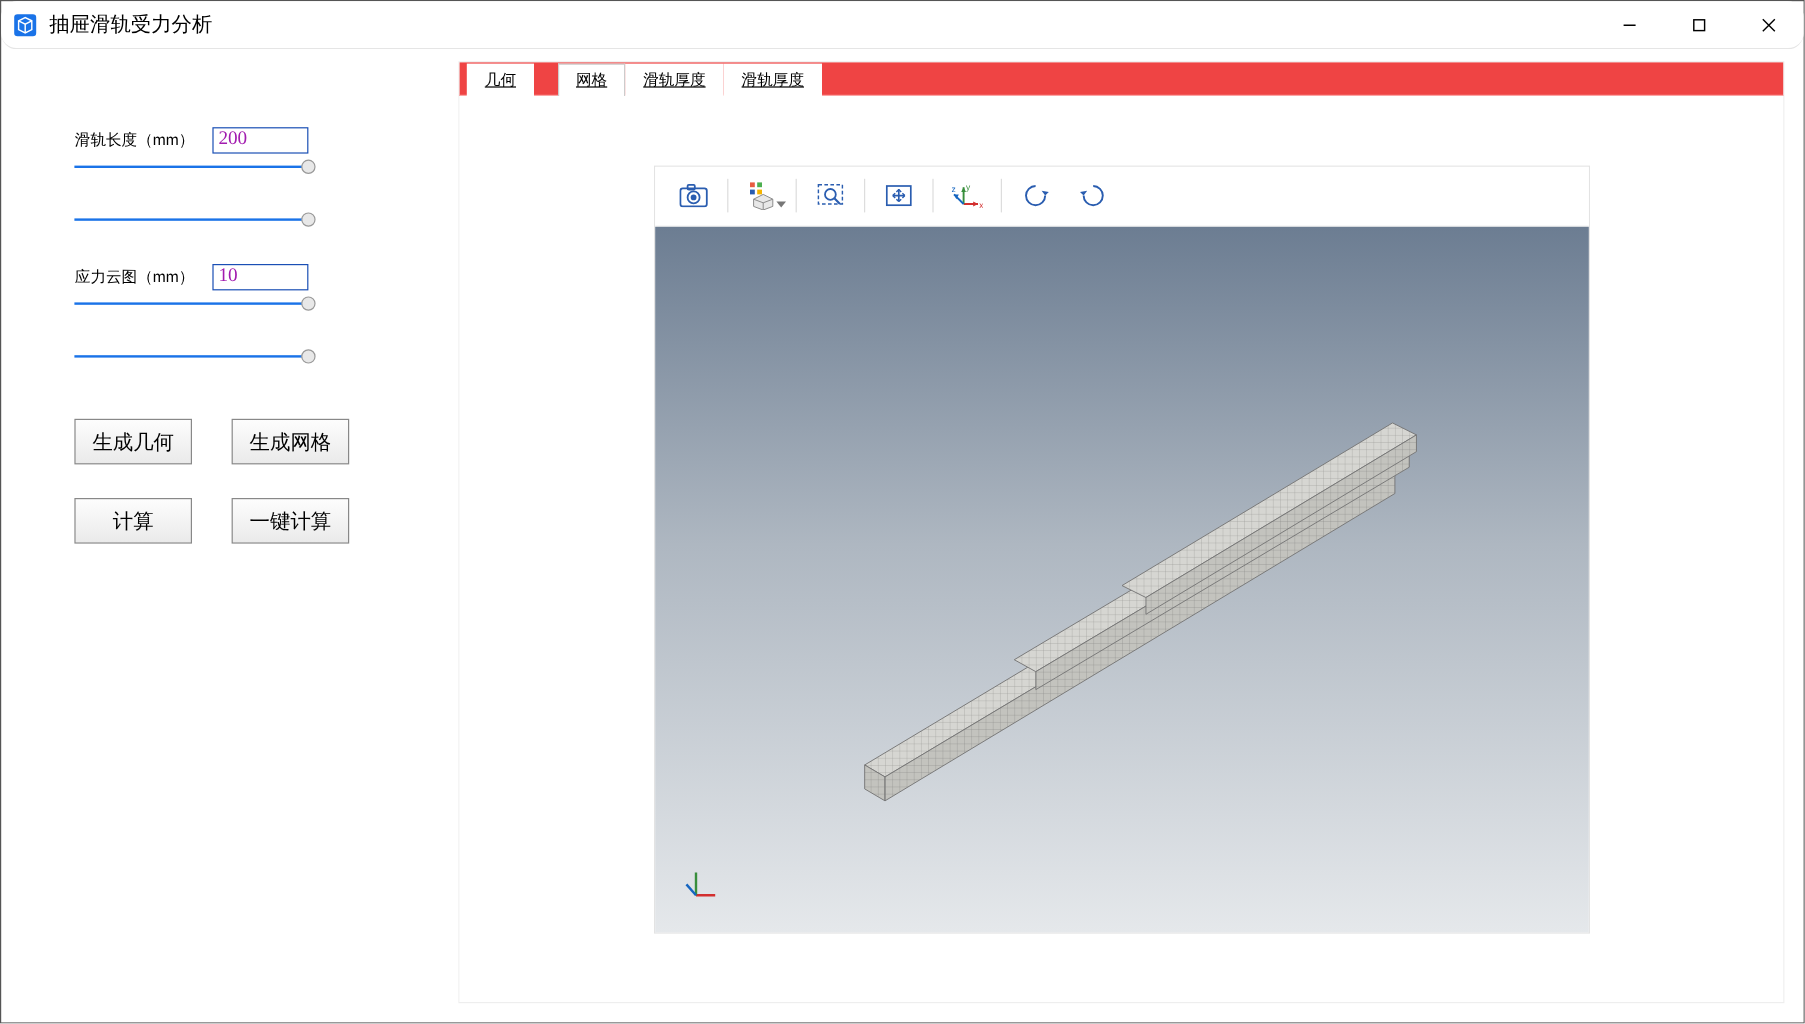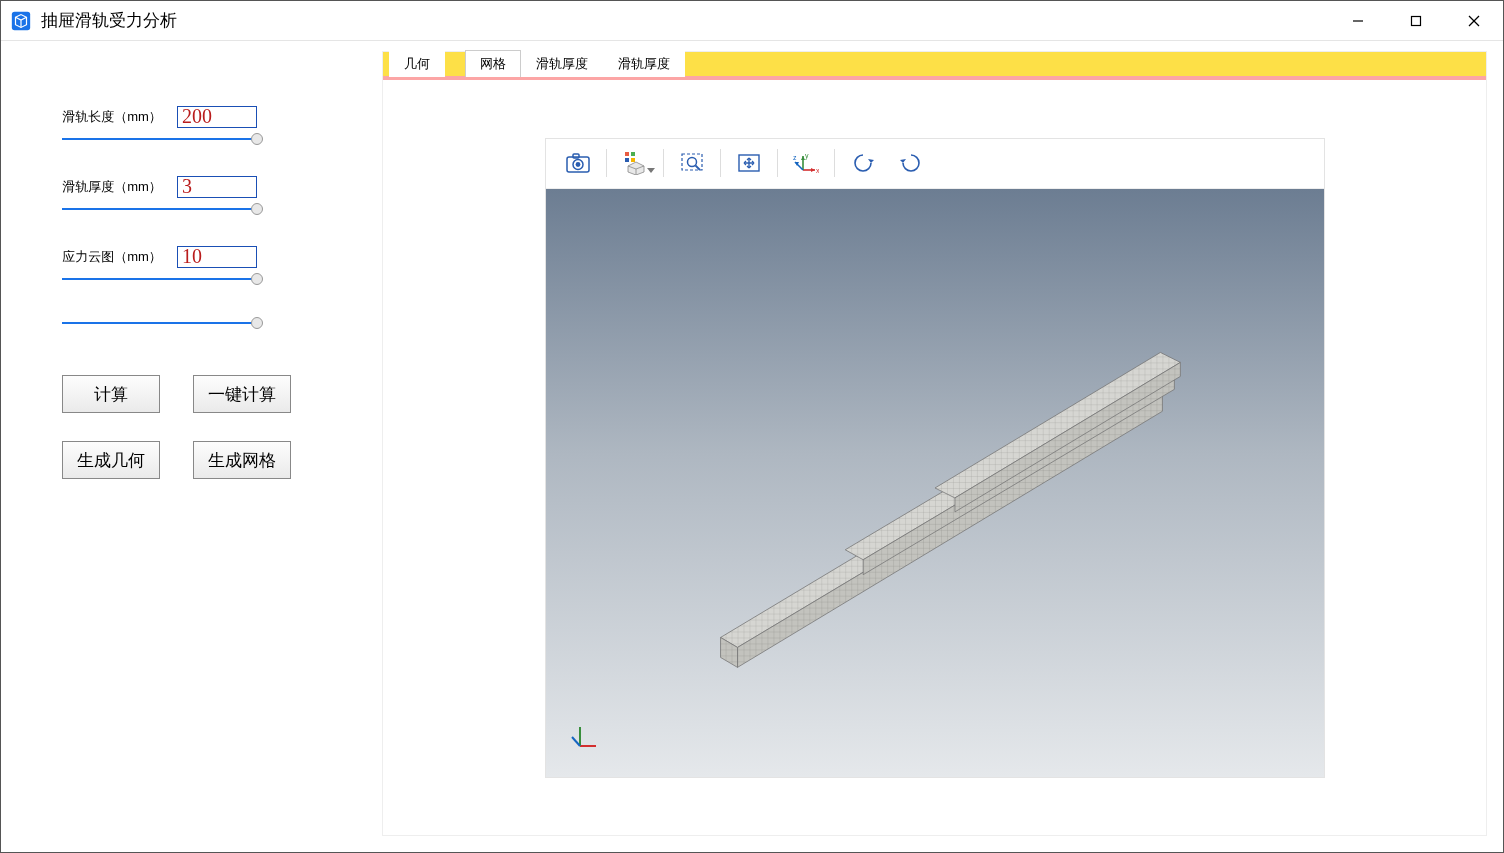--- a/index.html
+++ b/index.html
@@ -20,20 +20,21 @@
     display: flex;
     flex-direction: column;
   }
   .titlebar {
     height: 40px;
     display: flex;
     align-items: center;
     border-bottom: 1px solid #e5e5e5;
     padding-left: 8px;
     background: #fff;
+    border-radius: 13px;
   }
   .titlebar .app-icon {
     width: 24px; height: 24px;
     margin-right: 8px;
     display: flex; align-items: center; justify-content: center;
   }
   .titlebar .title {
     font-size: 17px;
   }
   .titlebar .spacer { flex: 1; }
@@ -57,30 +58,30 @@
   .param-row {
     display: flex;
     align-items: center;
     margin-bottom: 4px;
   }
   .param-label {
     font-size: 13px;
     margin-right: 15px;
     white-space: nowrap;
     min-width: 100px;
-    text-align: center;
+    text-align: right;
   }
   .param-input {
     width: 80px;
     height: 22px;
     border: 1px solid #1a4fb5;
     font-family: "Times New Roman", serif;
-    font-size: 20px;
+    font-size: 16px;
     padding: 0 4px;
-    color: #b91c1c;
+    color: #a21caf;
     line-height: 18px;
     overflow: hidden;
   }
   .slider-track {
     position: relative;
     margin-left: 0;
     width: 195px;
     height: 14px;
     display: flex;
     align-items: center;
@@ -119,22 +120,23 @@
     flex: 1;
     display: flex;
     flex-direction: column;
     border: 1px solid #eee;
   }
   .tabbar {
     height: 28px;
     display: flex;
     align-items: flex-end;
     padding-left: 6px;
-    background: #fde047;
-    border-bottom: 4px solid #fca5a5;
+    background: #ef4444;
+    border-bottom: 1px solid #fca5a5;
+    text-decoration: underline;
   }
   .tab {
     padding: 4px 14px 4px 14px;
     font-size: 13px;
     border: 1px solid transparent;
     border-bottom: none;
     cursor: pointer;
     position: relative;
     top: 1px;
     background: #fff;
@@ -245,24 +247,20 @@
           <div class="param-input">200</div>
         </div>
         <div class="slider-track">
           <div class="slider-line">
               <div class="slider-thumb"></div>
             </div>
         </div>
       </div>
 
       <div class="param-group">
-        <div class="param-row">
-          <span class="param-label">滑轨厚度（mm）</span>
-          <div class="param-input">3</div>
-        </div>
         <div class="slider-track">
           <div class="slider-line">
               <div class="slider-thumb"></div>
             </div>
         </div>
       </div>
 
       <div class="param-group">
         <div class="param-row">
           <span class="param-label">应力云图（mm）</span>
@@ -278,26 +276,26 @@
 
       <div class="param-group">
         <div class="slider-track">
           <div class="slider-line">
               <div class="slider-thumb"></div>
             </div>
         </div>
       </div>
 
       <div class="btn-row">
+        <div class="gen-btn">生成几何</div>
+        <div class="gen-btn">生成网格</div>
+      </div>
+      <div class="btn-row">
         <div class="gen-btn">计算</div>
         <div class="gen-btn">一键计算</div>
-      </div>
-      <div class="btn-row">
-        <div class="gen-btn">生成几何</div>
-        <div class="gen-btn">生成网格</div>
       </div>
 
     </div>
 
     <div class="right-panel">
       <div class="tabbar">
         <div class="tab">几何</div>
         <div class="tab active">网格</div>
         <div class="tab">滑轨厚度</div>
         <div class="tab">滑轨厚度</div>

